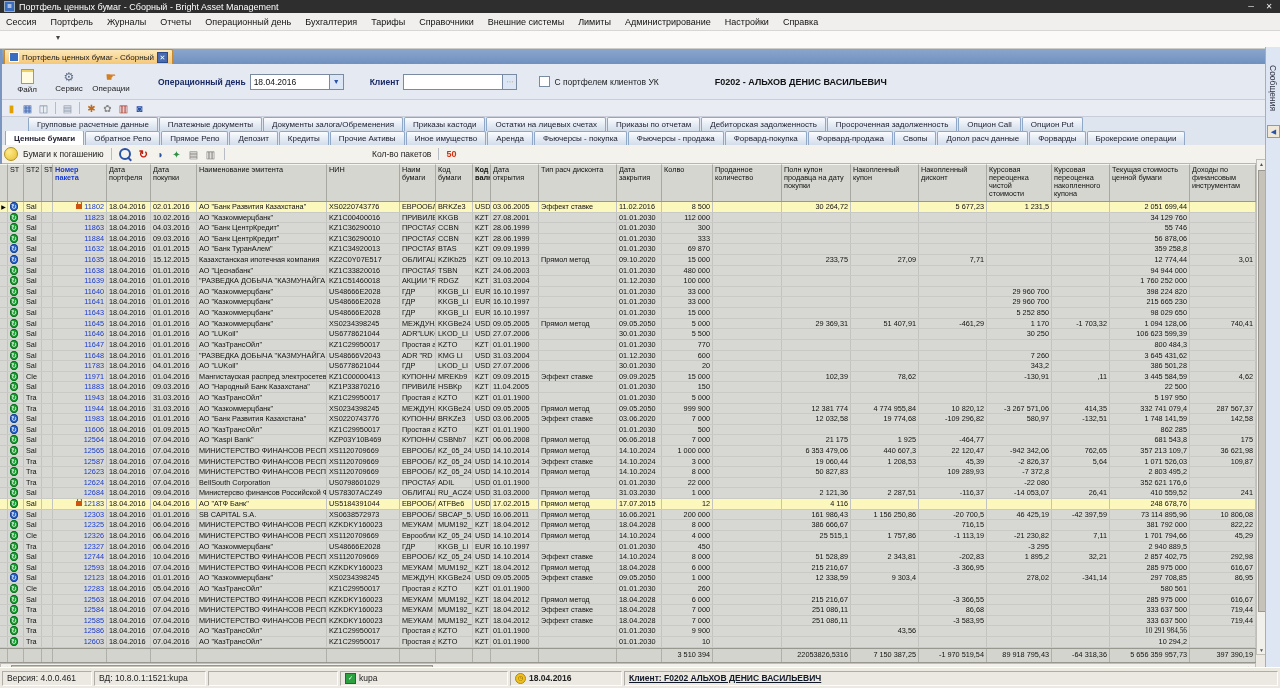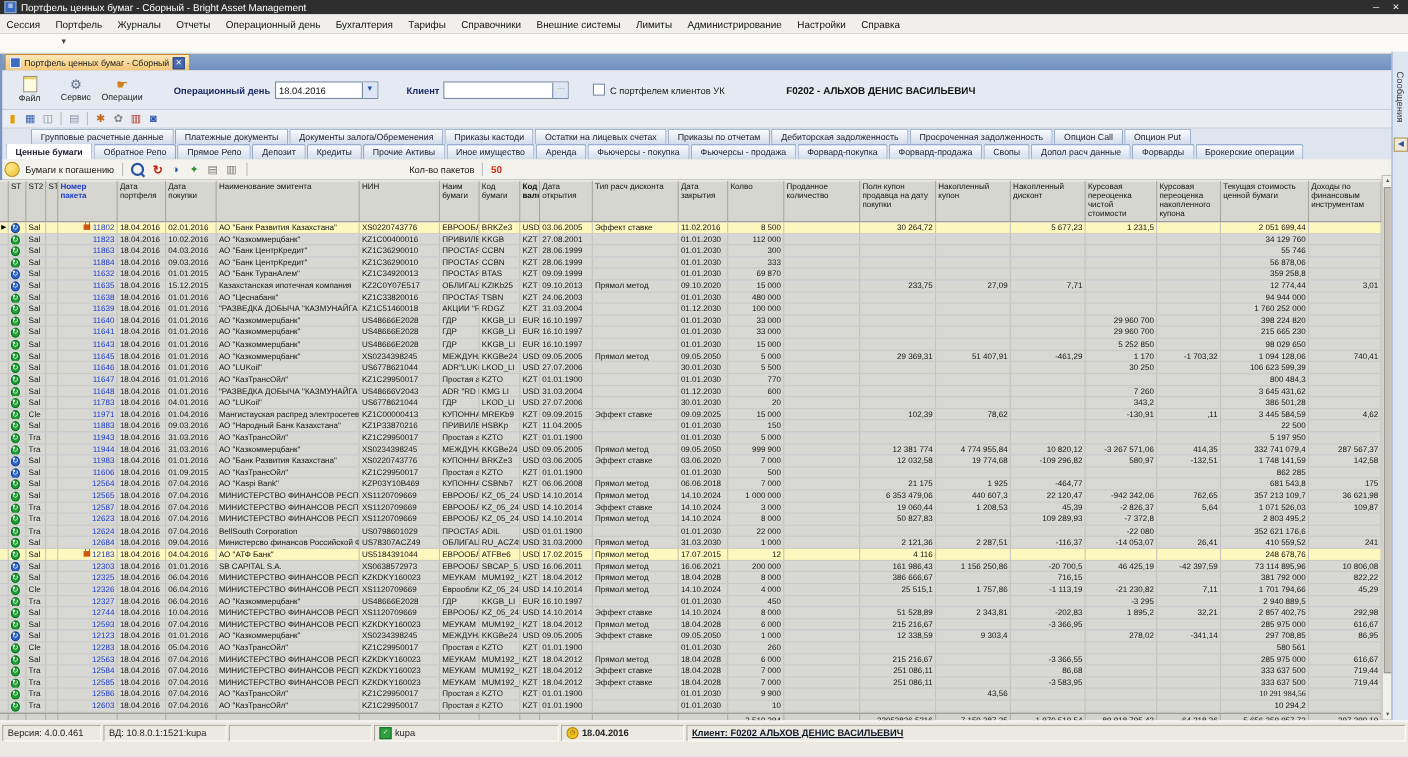--- a/index.html
+++ b/index.html
@@ -36,21 +36,21 @@
   .tabs2{padding-left:5px;}
   .tab{height:13px;border:1px solid #90a8c8;border-bottom:none;background:linear-gradient(#fafcff,#d2dcea);font-size:8px;color:#223;display:inline-flex;align-items:center;padding:0 8px;border-radius:2px 2px 0 0;margin-right:1px;}
   .tab.active{background:#fff;font-weight:bold;height:14px;}
   .subbar{height:18px;background:#f4f2ec;border-bottom:1px solid #b8b6b0;display:flex;align-items:center;gap:5px;padding:0 4px;font-size:8.5px;color:#222;}
   .ball{width:12px;height:12px;border-radius:50%;background:radial-gradient(circle at 4px 4px,#ffe98a,#e8c030);border:1px solid #b09020;}
   .mag{width:8px;height:8px;border:2px solid #2a52a8;border-radius:50%;position:relative;margin-right:3px;}
   .mag:after{content:"";position:absolute;width:5px;height:2px;background:#2a52a8;transform:rotate(45deg);left:6px;top:8px;}
   .refr{color:#c02010;font-weight:bold;font-size:11px;}
   .pcount{color:#d03010;font-weight:bold;font-size:9px;}
   
-  .grid{background:#c4b5fd;width:1256px;position:relative;}
+  .grid{background:#7f1d1d;width:1256px;position:relative;}
   .ghead{display:flex;height:37px;background:#d6d6d0;border-bottom:1px solid #98988e;}
   .hcell{box-sizing:border-box;border-right:1px solid #a8a8a0;border-top:1px solid #f5f5f0;font-size:7.3px;line-height:8px;padding:1px 2px;color:#111;overflow:hidden;}
   .hcell.sorted{color:#1a3acc;font-weight:bold;}
   .gbody{height:446px;overflow:hidden;}
   .row{display:flex;height:10.62px;background:#d7d7d3;border-bottom:1px solid #c9c9c5;box-sizing:border-box;}
   .row.hl{background:#fbf7bd;}
   .cell{box-sizing:border-box;border-right:1px solid #c3c3bf;font-size:7.3px;line-height:9.6px;padding:0 2px;white-space:nowrap;overflow:hidden;color:#111;}
   .cell.r{text-align:right;}
   .cell.num{color:#1a3acc;display:flex;justify-content:flex-end;gap:1px;align-items:center;}
   .stic{width:9px;height:9px;border-radius:50%;color:#fff;font-size:7px;line-height:9px;text-align:center;margin:0 auto;}
@@ -63,21 +63,21 @@
   .tcell{box-sizing:border-box;border-right:1px solid #b0b0a8;font-size:7.3px;line-height:12px;padding:0 2px;text-align:right;white-space:nowrap;overflow:hidden;color:#111;}
   .hscroll{height:10px;width:1256px;background:#f2f0ea;border:1px solid #c0beb8;box-sizing:border-box;position:relative;}
   .hthumb{position:absolute;left:10px;top:1px;width:420px;height:7px;background:#c6c2ba;border:1px solid #9a968e;}
   .harrow{position:absolute;top:0;width:9px;height:8px;font-size:5px;color:#555;text-align:center;line-height:8px;}
   .vscroll{position:absolute;top:159px;right:14px;width:10px;height:496px;background:#f2f0ea;border:1px solid #c0beb8;box-sizing:border-box;}
   .vthumb{position:absolute;top:10px;left:1px;width:7px;height:440px;background:#c6c2ba;border:1px solid #9a968e;}
   .varrow{position:absolute;left:0;width:9px;font-size:5px;color:#555;text-align:center;}
   .rightstrip{position:absolute;top:47px;right:0;width:14px;bottom:20px;background:#dde6f2;border-left:1px solid #9ab0cc;}
   .msgs{writing-mode:vertical-rl;font-size:8.5px;color:#334;margin:18px auto 0 2px;}
   .arrbtn{position:absolute;top:78px;left:1px;width:11px;height:11px;background:#f0e8d8;border:1px solid #b09860;color:#2a52a8;font-size:7px;line-height:11px;text-align:center;}
-  .statusbar{position:absolute;left:0;right:0;bottom:12px;height:20px;background:#ece9e2;border-top:1px solid #fff;display:flex;align-items:center;font-size:8.5px;color:#222;padding:0 2px;gap:2px;}
+  .statusbar{position:absolute;left:0;right:0;bottom:0;height:20px;background:#ece9e2;border-top:1px solid #fff;display:flex;align-items:center;font-size:8.5px;color:#222;padding:0 2px;gap:2px;}
   .sseg{height:15px;border:1px solid;border-color:#b0ada6 #fdfcf8 #fdfcf8 #b0ada6;display:flex;align-items:center;padding:0 4px;gap:3px;box-sizing:border-box;white-space:nowrap;overflow:hidden;}
   .uic{width:9px;height:9px;background:#2fa040;border:1px solid #187028;color:#fff;font-size:6px;line-height:9px;text-align:center;}
   .tic{width:9px;height:9px;border-radius:50%;background:#f0c020;border:1px solid #b08810;color:#805800;font-size:6px;line-height:9px;text-align:center;}
   .clientseg{font-weight:bold;color:#101828;text-decoration:underline;}
 </style>
 </head>
 <body>
 
 <div class="titlebar">
   <span class="appicon">≣</span>

